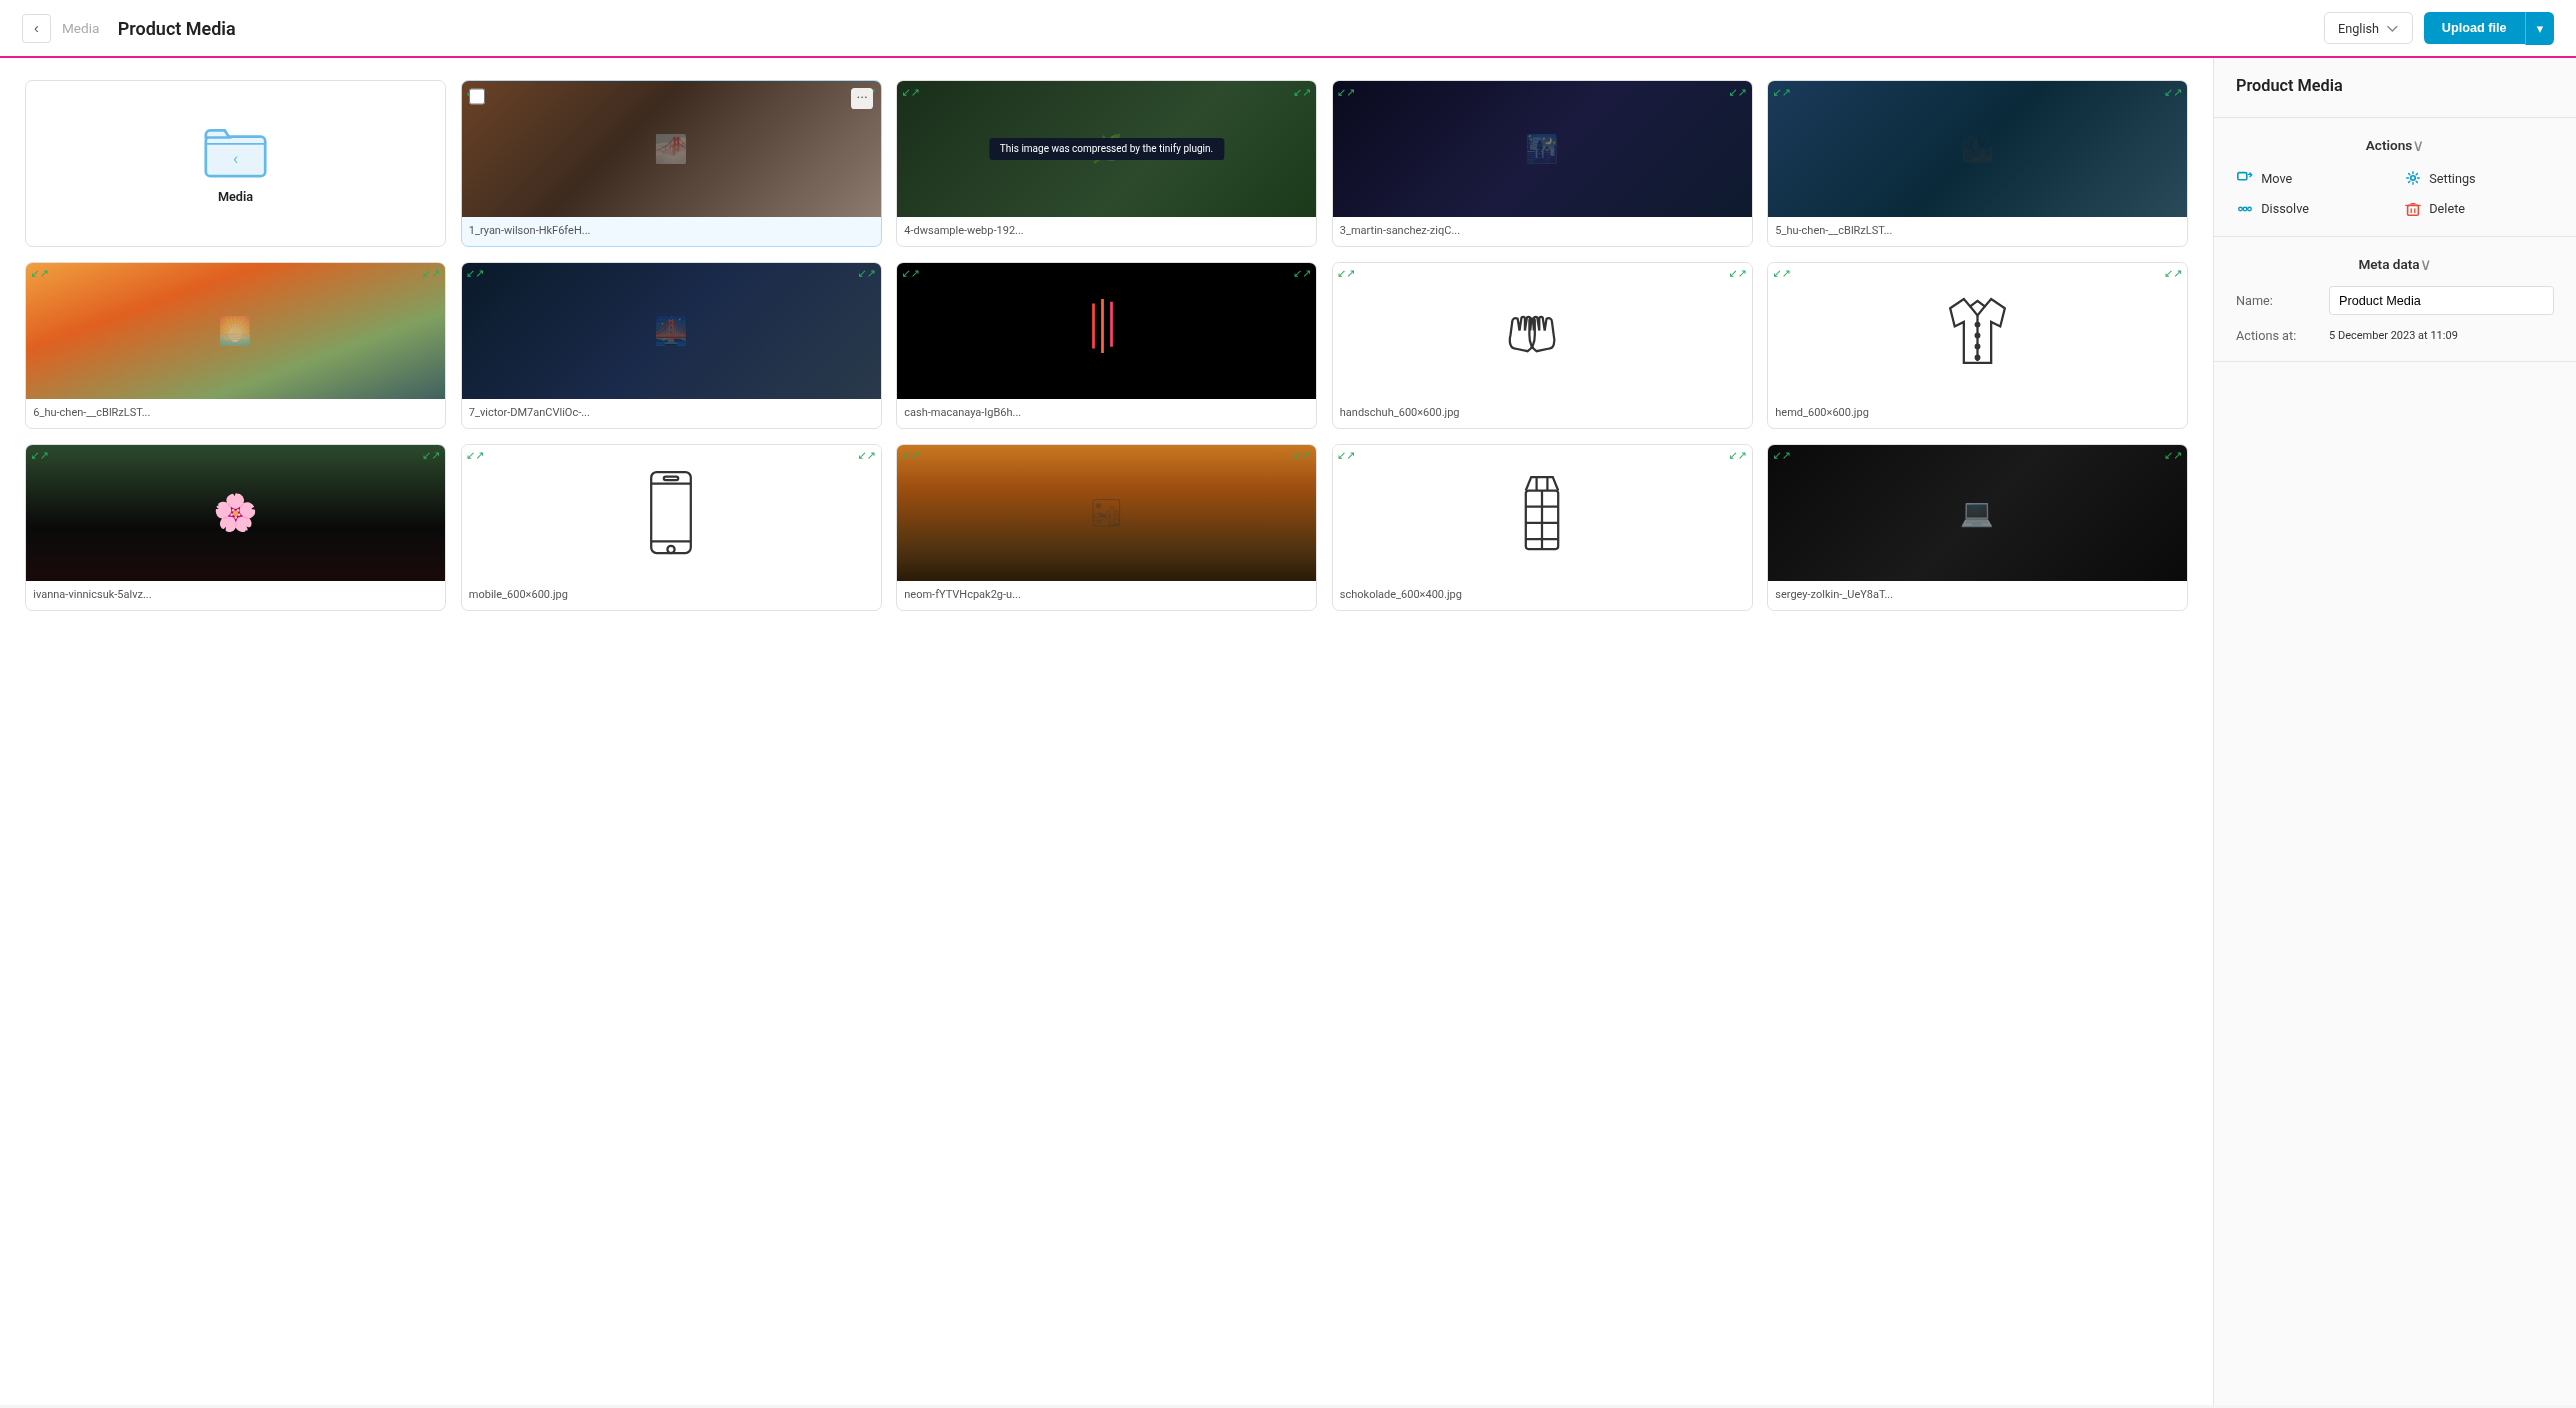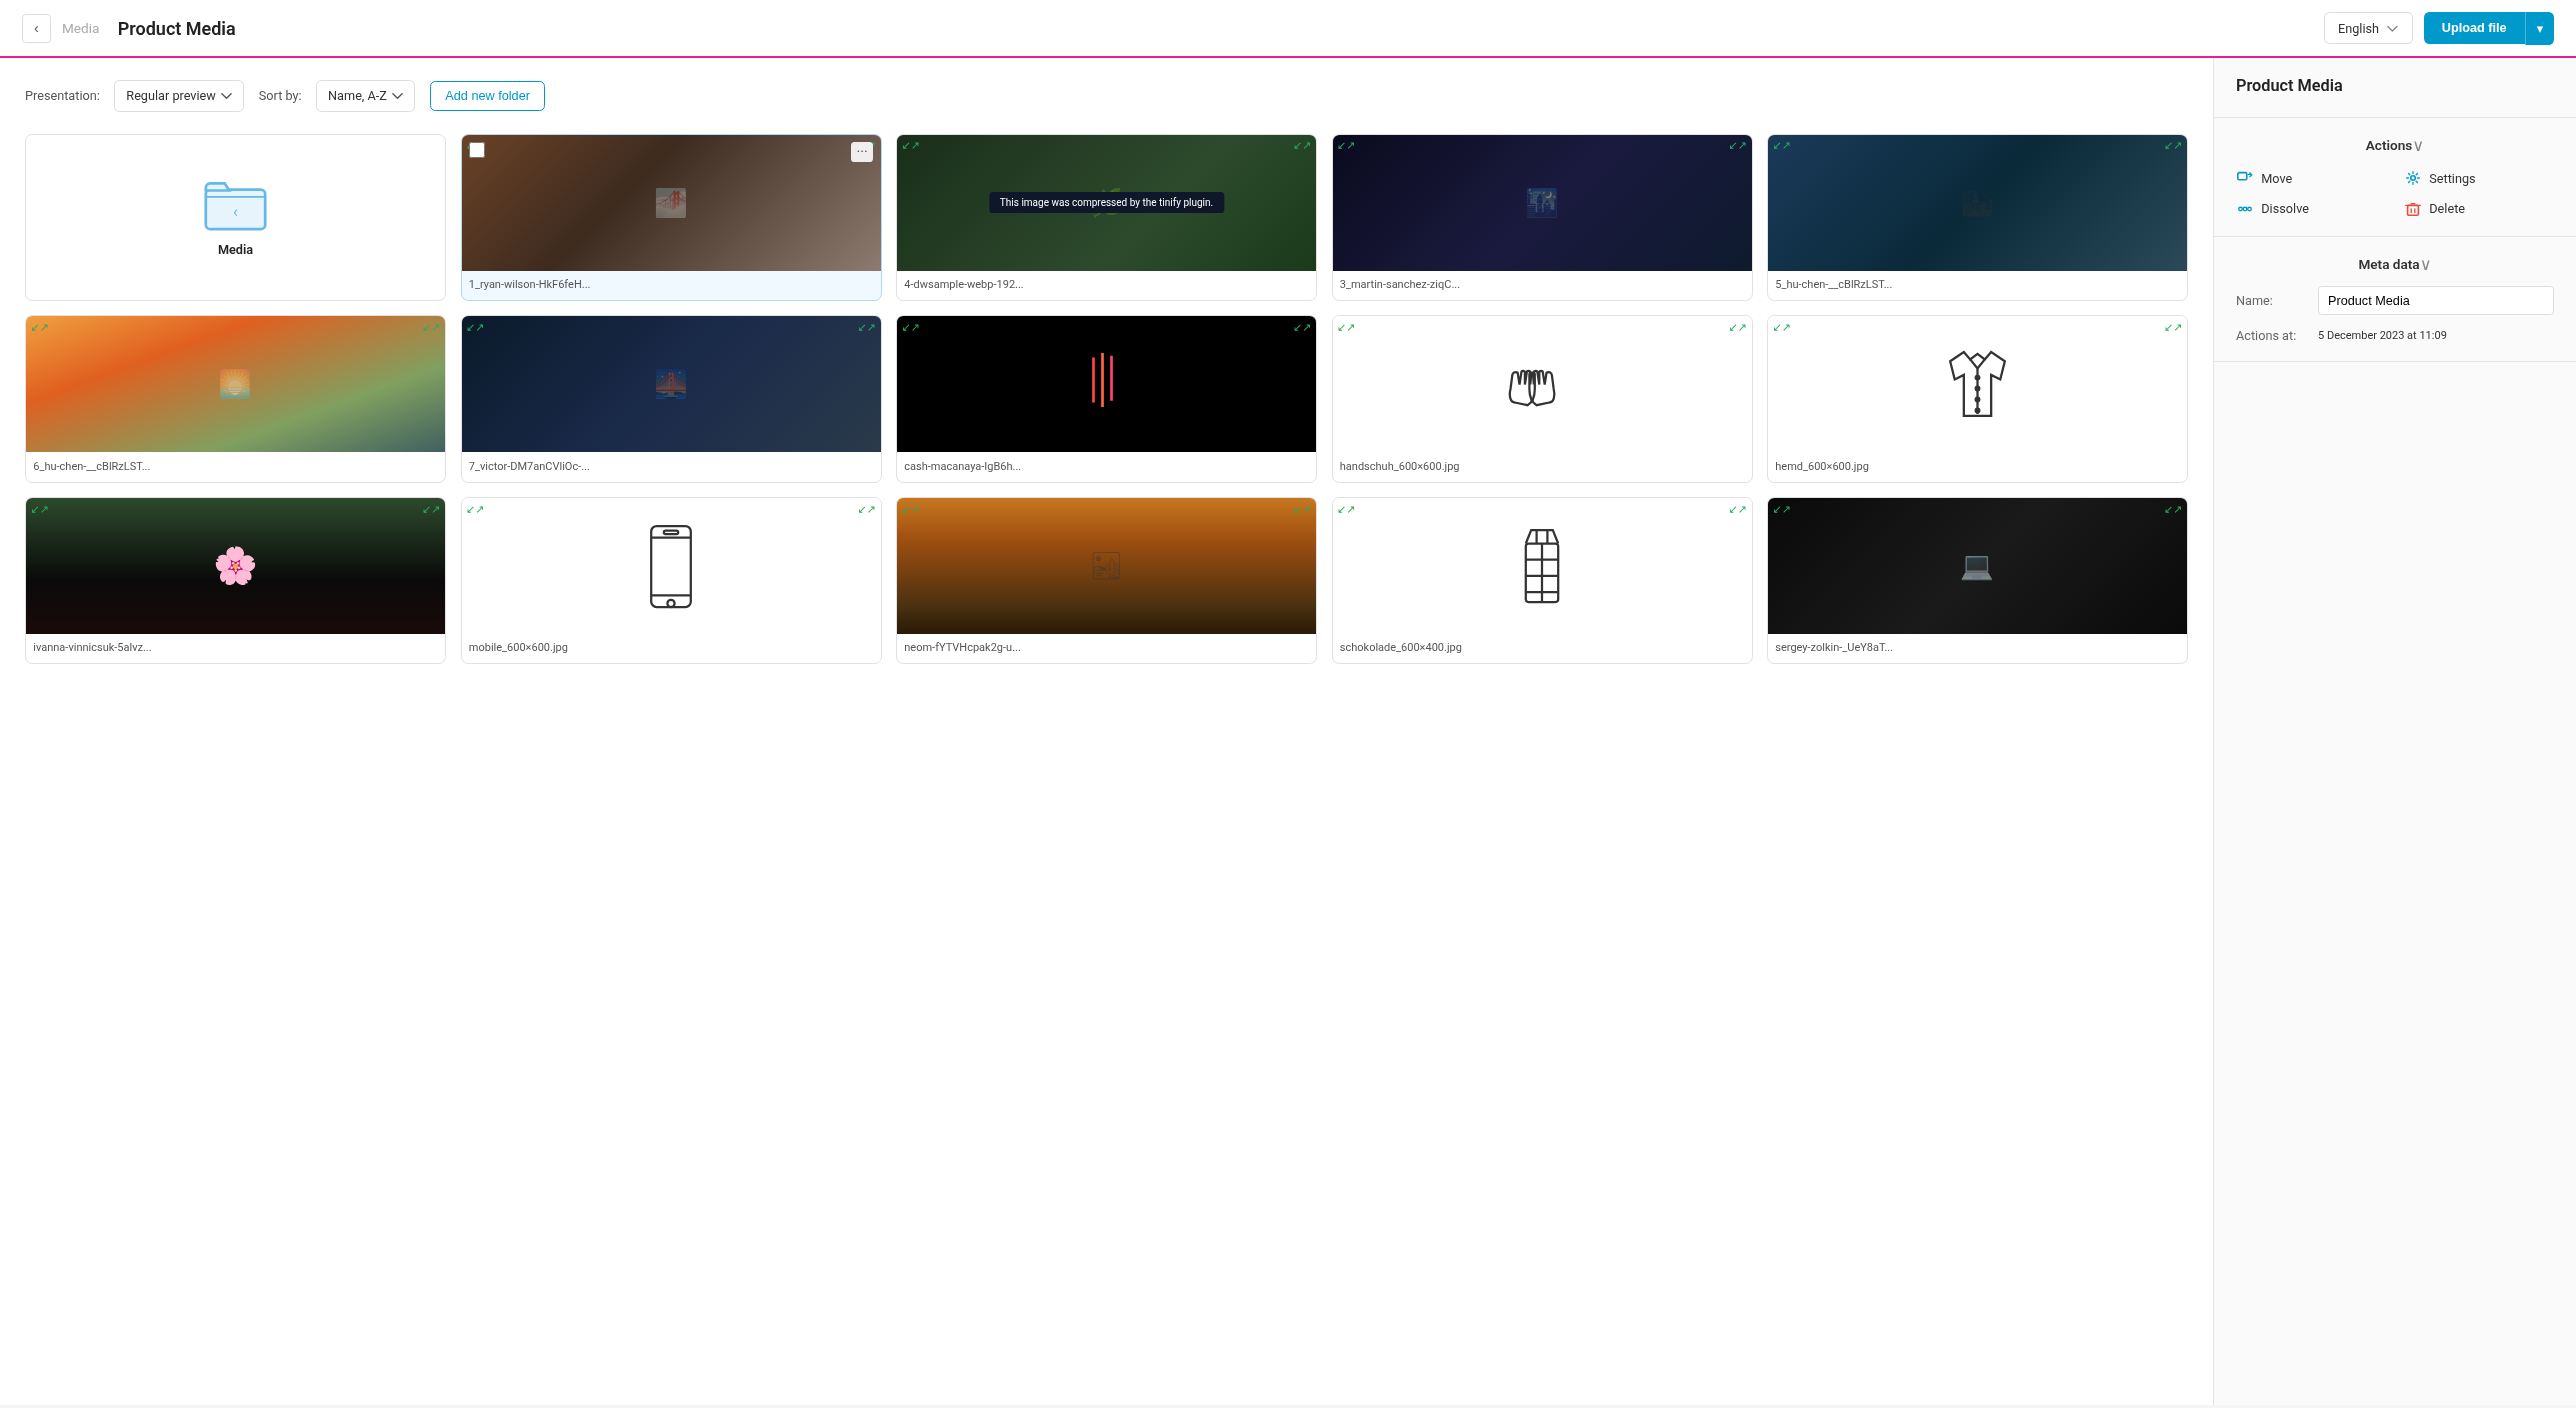--- a/index.html
+++ b/index.html
@@ -262,21 +262,21 @@
       display: flex;
       align-items: center;
       gap: 7.3px;
       cursor: pointer;
     }
     .action-label { font-size: 12.7px; color: #333; }
 
     .meta-row {
       display: flex;
       align-items: center;
-      gap: 0;
+      gap: 11px;
       margin-top: 12.7px;
     }
     .meta-label { font-size: 12.7px; color: #666; min-width: 82px; }
     .meta-input {
       flex: 1;
       border: 0.9px solid #ddd;
       border-radius: 3.6px;
       padding: 6.3px 9px;
       font-size: 12.7px;
       background: #fff;
@@ -300,37 +300,20 @@
   <div class="upload-btn-group">
     <button class="upload-btn-main">Upload file</button>
     <button class="upload-btn-dropdown">▾</button>
   </div>
 </header>
 
 <div class="main-layout">
 
   <div class="content-area">
 
-    <div class="toolbar">
-      <span class="toolbar-label">Presentation:</span>
-      <div class="toolbar-select">
-        <span>Regular preview</span>
-        <svg width="11" height="11" viewBox="0 0 12 12" fill="none">
-          <path d="M1 4l5 5 5-5" stroke="#555" stroke-width="1.5" stroke-linecap="round"></path>
-        </svg>
-      </div>
-      <span class="toolbar-label">Sort by:</span>
-      <div class="sort-select">
-        <span>Name, A-Z</span>
-        <svg width="11" height="11" viewBox="0 0 12 12" fill="none">
-          <path d="M1 4l5 5 5-5" stroke="#555" stroke-width="1.5" stroke-linecap="round"></path>
-        </svg>
-      </div>
-      <button class="add-folder-btn">Add new folder</button>
-    </div>
 
     <div class="media-grid">
 
       <div class="folder-item">
         <svg class="folder-icon" viewBox="0 0 70 60" fill="none" style="font-size:14px">
           <rect x="2" y="14" width="66" height="44" rx="5" stroke="#64b9e8" stroke-width="3" fill="#e8f4fb"></rect>
           <path d="M2 22h66" stroke="#64b9e8" stroke-width="2"></path>
           <path d="M2 14v-2a5 5 0 015-5h16l5 8H2z" fill="#e8f4fb" stroke="#64b9e8" stroke-width="3"></path>
           <text x="35" y="44" text-anchor="middle" font-size="18" fill="#64b9e8">‹</text>
         </svg>

